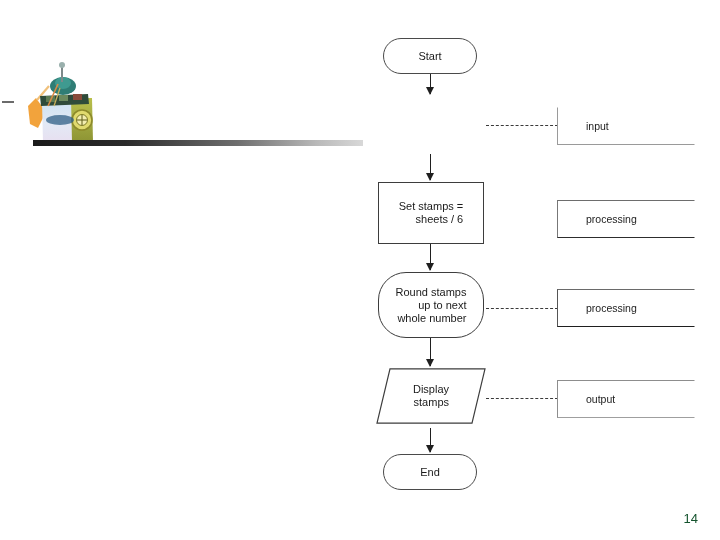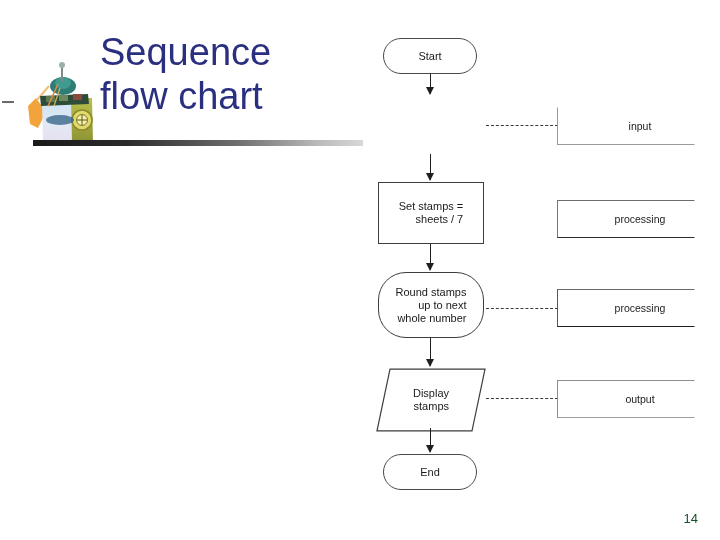--- a/index.html
+++ b/index.html
@@ -131,21 +131,20 @@
 
   
   .callout {
     position: absolute;
     box-sizing: border-box;
     display: flex;
     align-items: center;
     font-size: 10.5px;
     color: #1c1c1c;
     padding-left: 28px;
-    justify-content: center;
   }
   .callout.faint {
     border-left: 1px solid #9a9a9a;
     border-bottom: 1px solid #9a9a9a;
     border-top: 1px solid transparent;
     border-right: 1px solid transparent;
   }
   .callout.mid {
     border-left: 1px solid #777777;
     border-top: 1px solid #6d6d6d;
@@ -218,54 +217,50 @@
       <line x1="32" y1="48" x2="42" y2="26" stroke="#d98b44" stroke-width="1.6"></line>
       <line x1="38" y1="48" x2="44" y2="30" stroke="#c9b05a" stroke-width="1.3"></line>
 
       <ellipse cx="44" cy="62" rx="14" ry="5" fill="#2f5f86" opacity="0.75"></ellipse>
 
       <rect x="26" y="82" width="52" height="5" fill="#1a1a1a"></rect>
     </svg>
     <div class="dash-left"></div>
   </div>
 
-  <div id="title-block">
-    <div id="slide-title">Sequence
-flow chart</div>
-  </div>
 
   <div id="divider"></div>
 
   <div id="flowchart">
 
     <div class="node terminal" style="left:383px; top:38px; width:94px; height:36px;">
       <span>Start</span>
     </div>
 
     <div class="arrow" style="left:430px; top:74px; height:20px;"></div>
 
 
     <div class="arrow" style="left:430px; top:154px; height:26px;"></div>
 
     <div class="node process" style="left:378px; top:182px; width:106px; height:62px;">
       <span>Set stamps =
-sheets / 7</span>
+sheets / 6</span>
     </div>
 
     <div class="arrow" style="left:430px; top:244px; height:26px;"></div>
 
     <div class="node process" style="left:378px; top:272px; width:106px; height:66px;border-radius:28px;">
       <span>Round stamps
 up to next
 whole number</span>
     </div>
 
     <div class="arrow" style="left:430px; top:338px; height:28px;"></div>
 
-    <div class="node io" style="left:376px; top:368px; width:110px; height:64px;">
+    <div class="node io" style="left:376px; top:368px; width:110px; height:56px;">
       <svg class="io-shape" viewBox="0 0 110 60" preserveAspectRatio="none">
         <polygon points="14,1 109,1 96,59 1,59" fill="none" stroke="#3d3d3d" stroke-width="1.2"></polygon>
       </svg>
       <span class="io-label">Display
 stamps</span>
     </div>
 
     <div class="arrow" style="left:430px; top:428px; height:24px;"></div>
 
     <div class="node terminal" style="left:383px; top:454px; width:94px; height:36px;">

